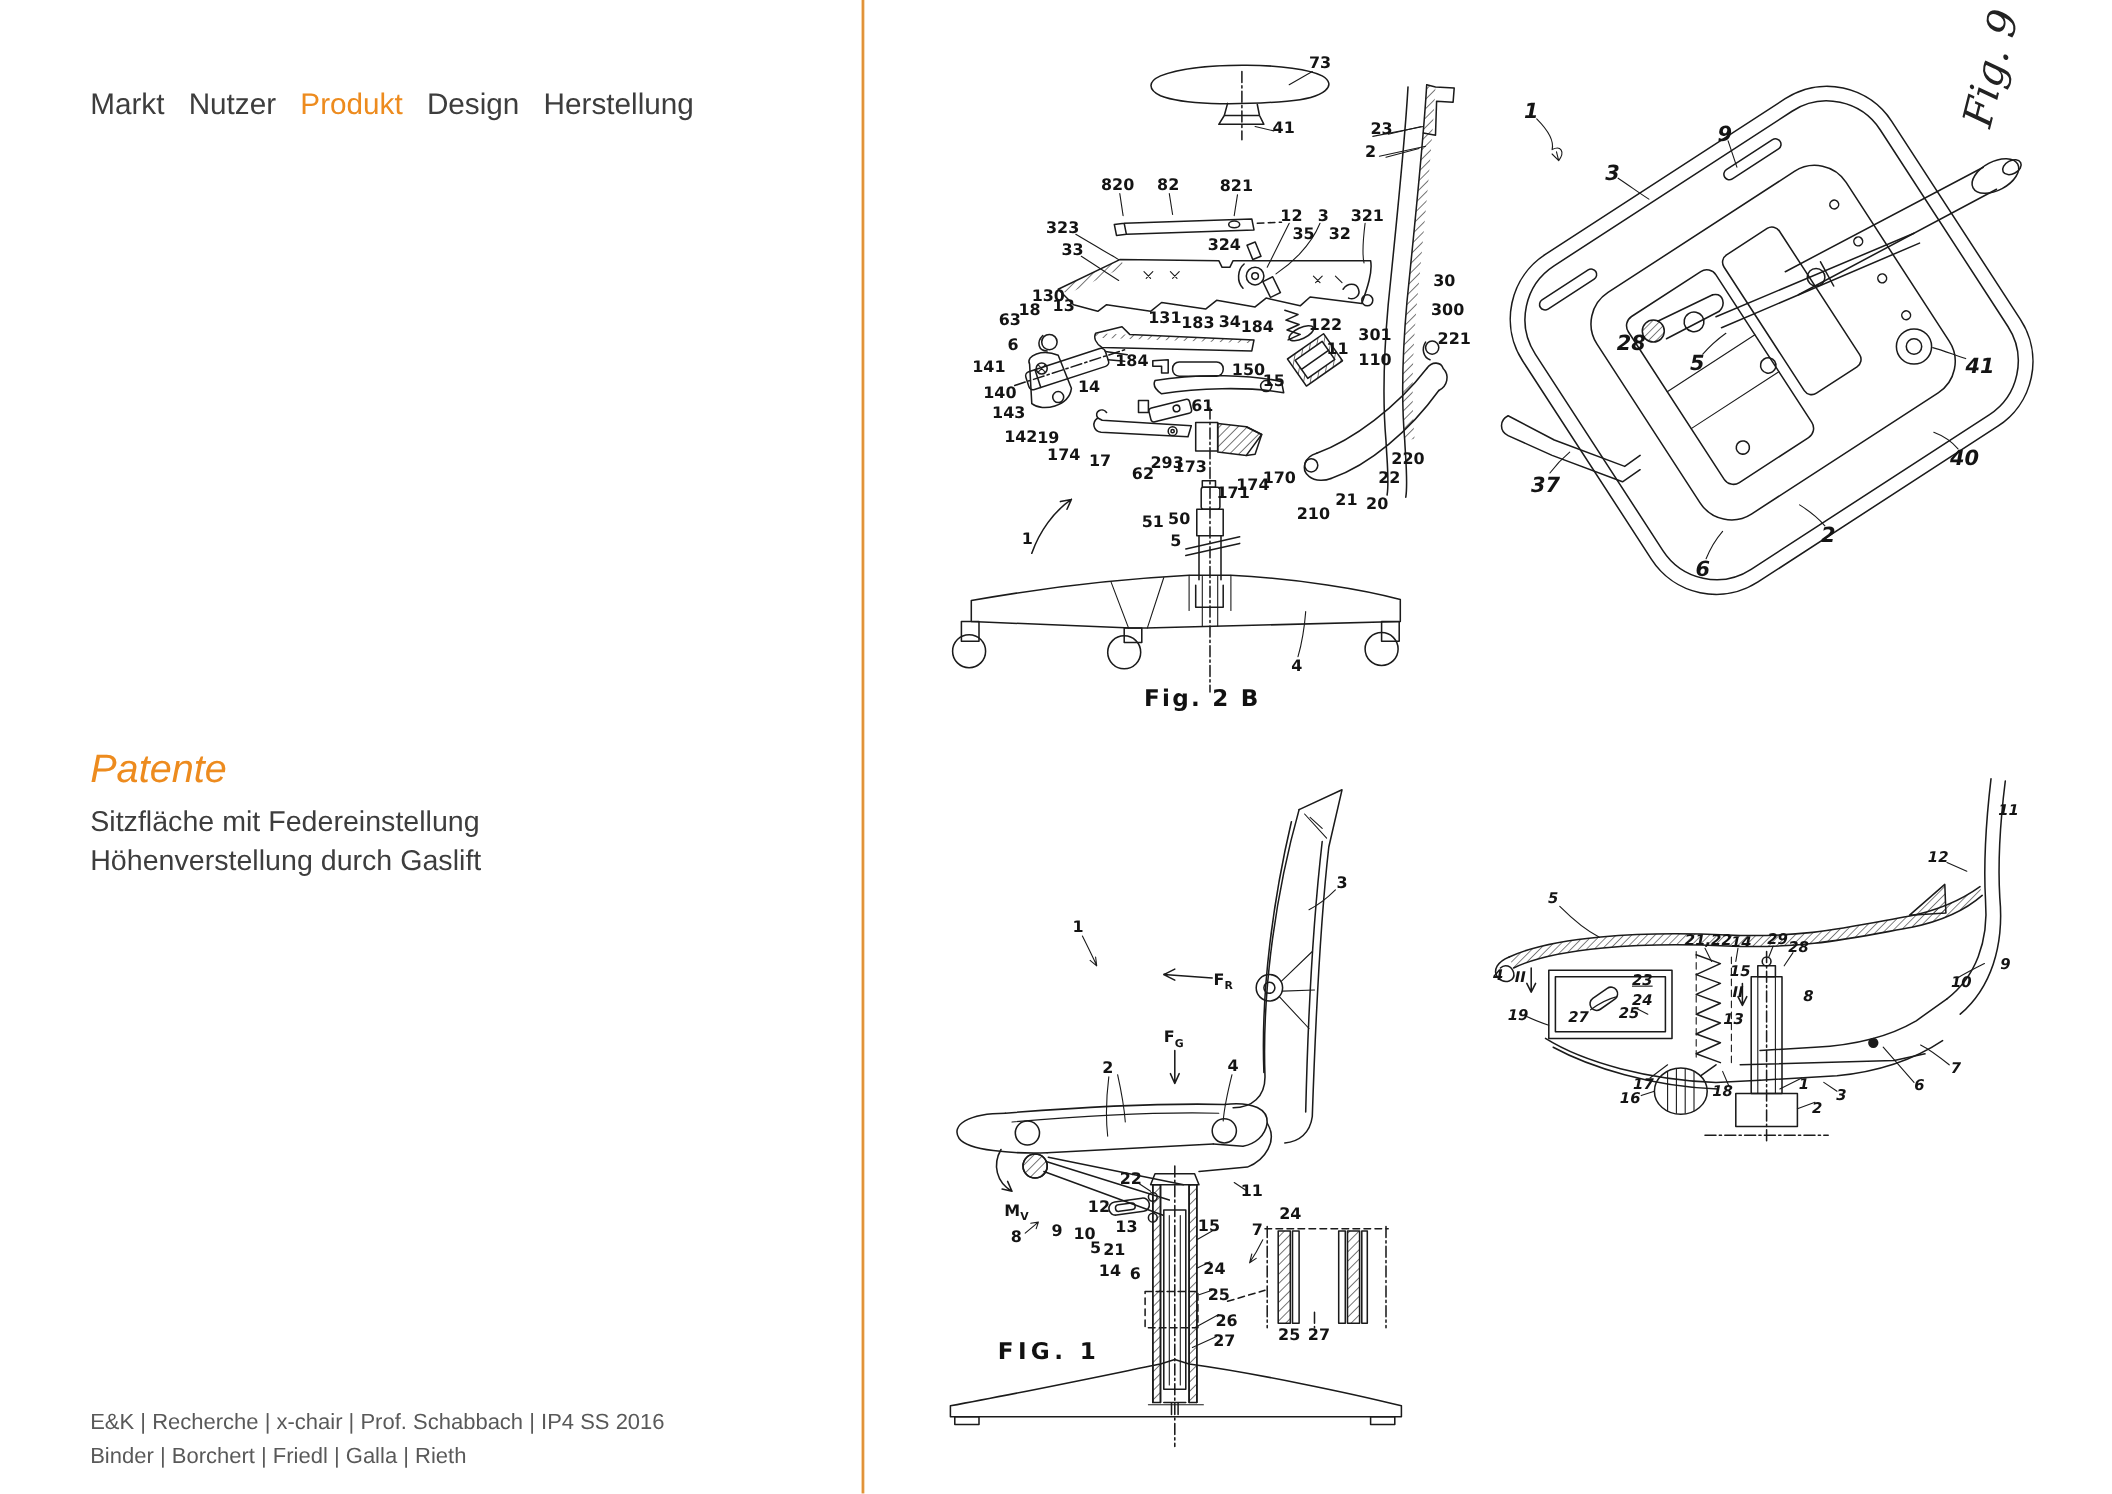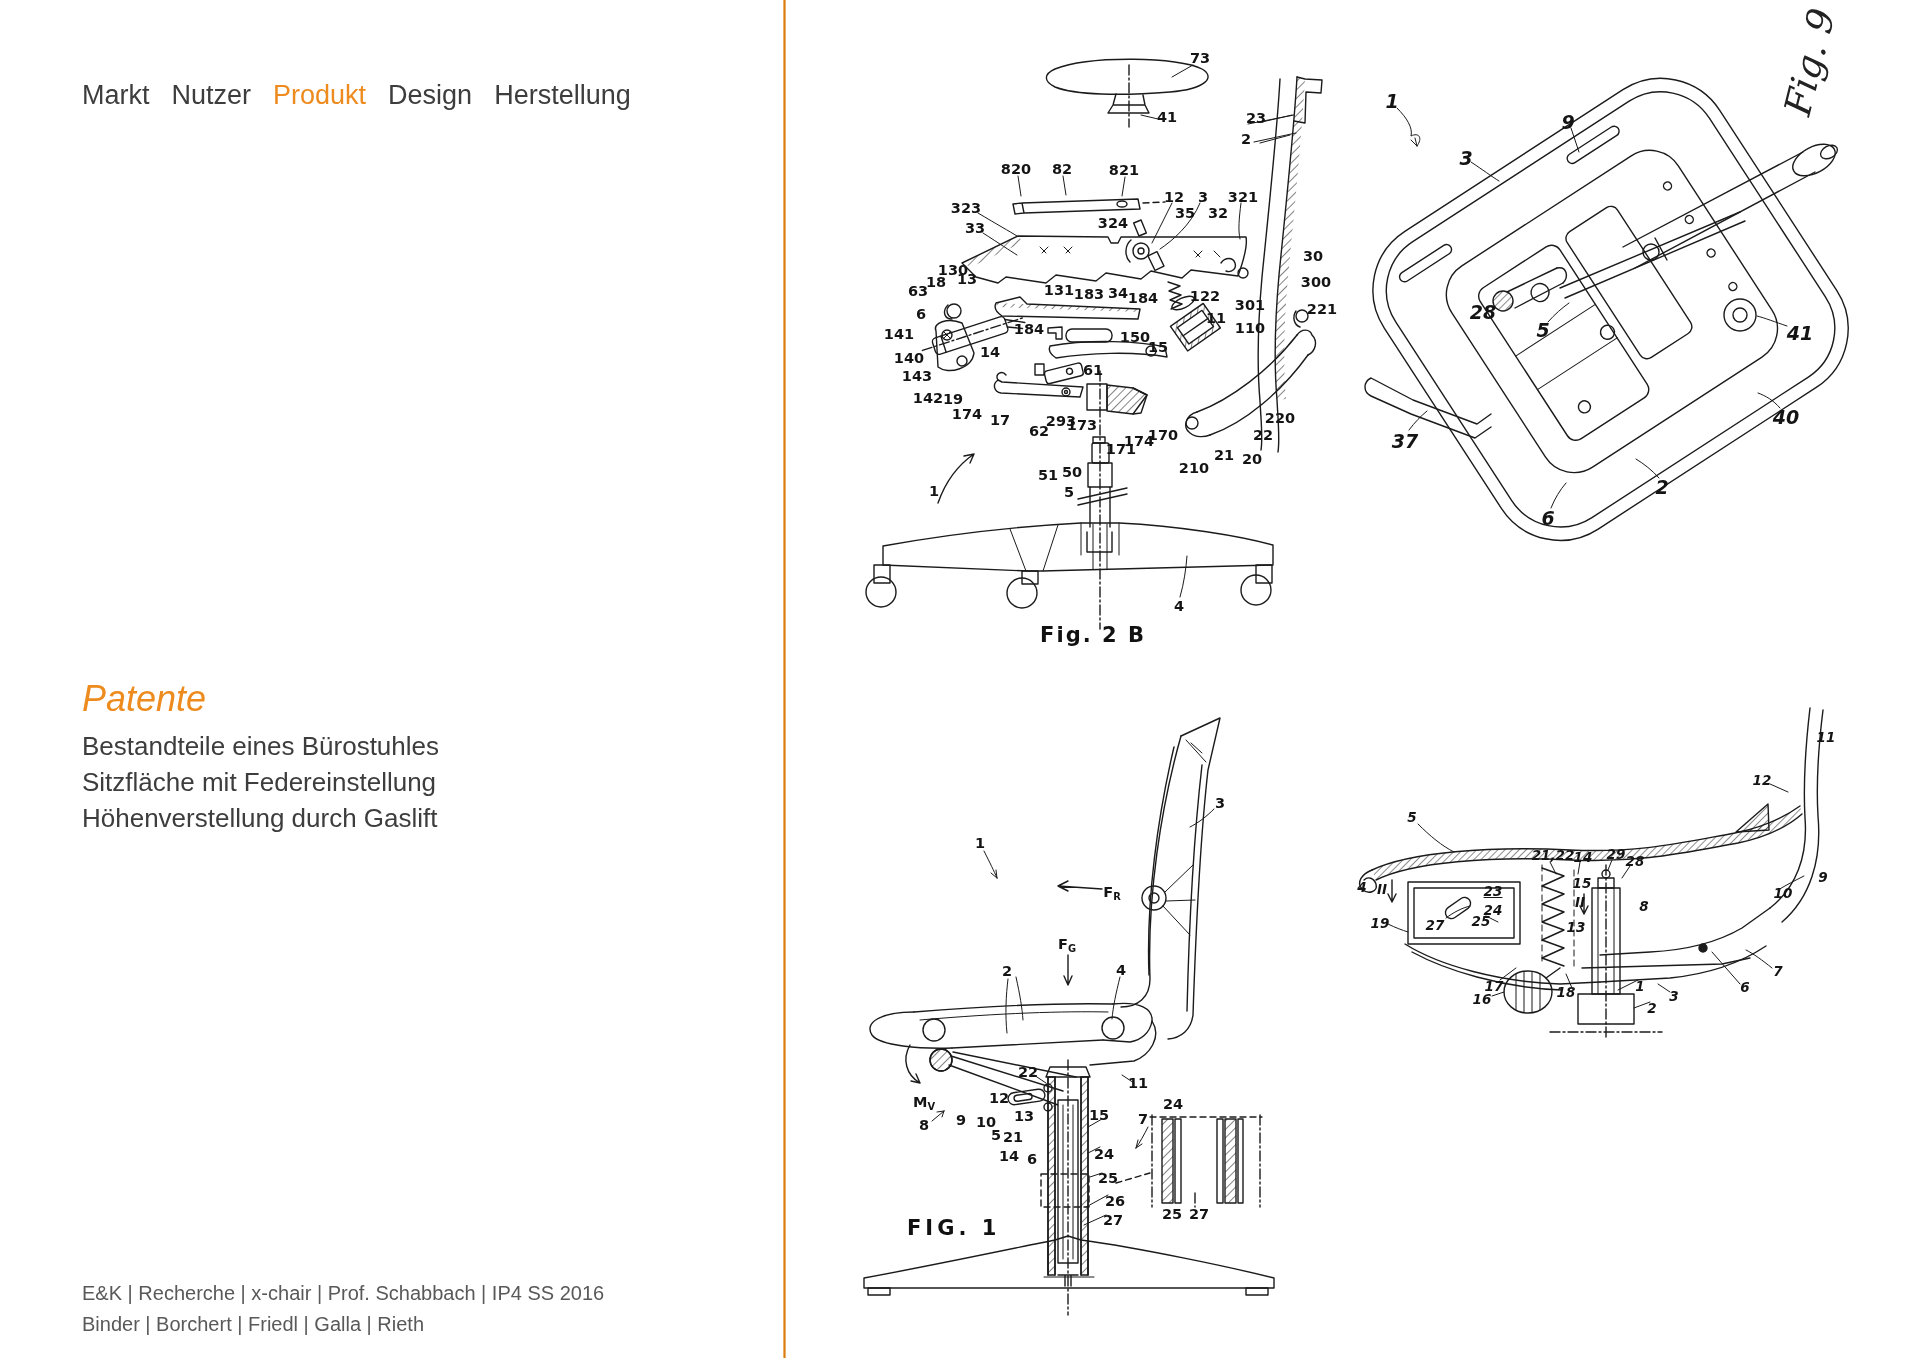--- a/index.html
+++ b/index.html
@@ -47,21 +47,20 @@
       <span class="nav-item">Markt</span>
       <span class="nav-item">Nutzer</span>
       <span class="nav-item active">Produkt</span>
       <span class="nav-item">Design</span>
       <span class="nav-item">Herstellung</span>
     </nav>
 
   <section class="patente">
     <h2>Patente</h2>
     <div>
-        <div class="pat-line">Bestandteile eines Bürostuhles</div>
         <div class="pat-line">Sitzfläche mit Federeinstellung</div>
         <div class="pat-line">Höhenverstellung durch Gaslift</div>
       </div>
   </section>
 
   <footer class="slide-footer">
     <div>E&amp;K | Recherche | x-chair | Prof. Schabbach | IP4 SS 2016</div>
     <div>Binder | Borchert | Friedl | Galla | Rieth</div>
   </footer>
 

